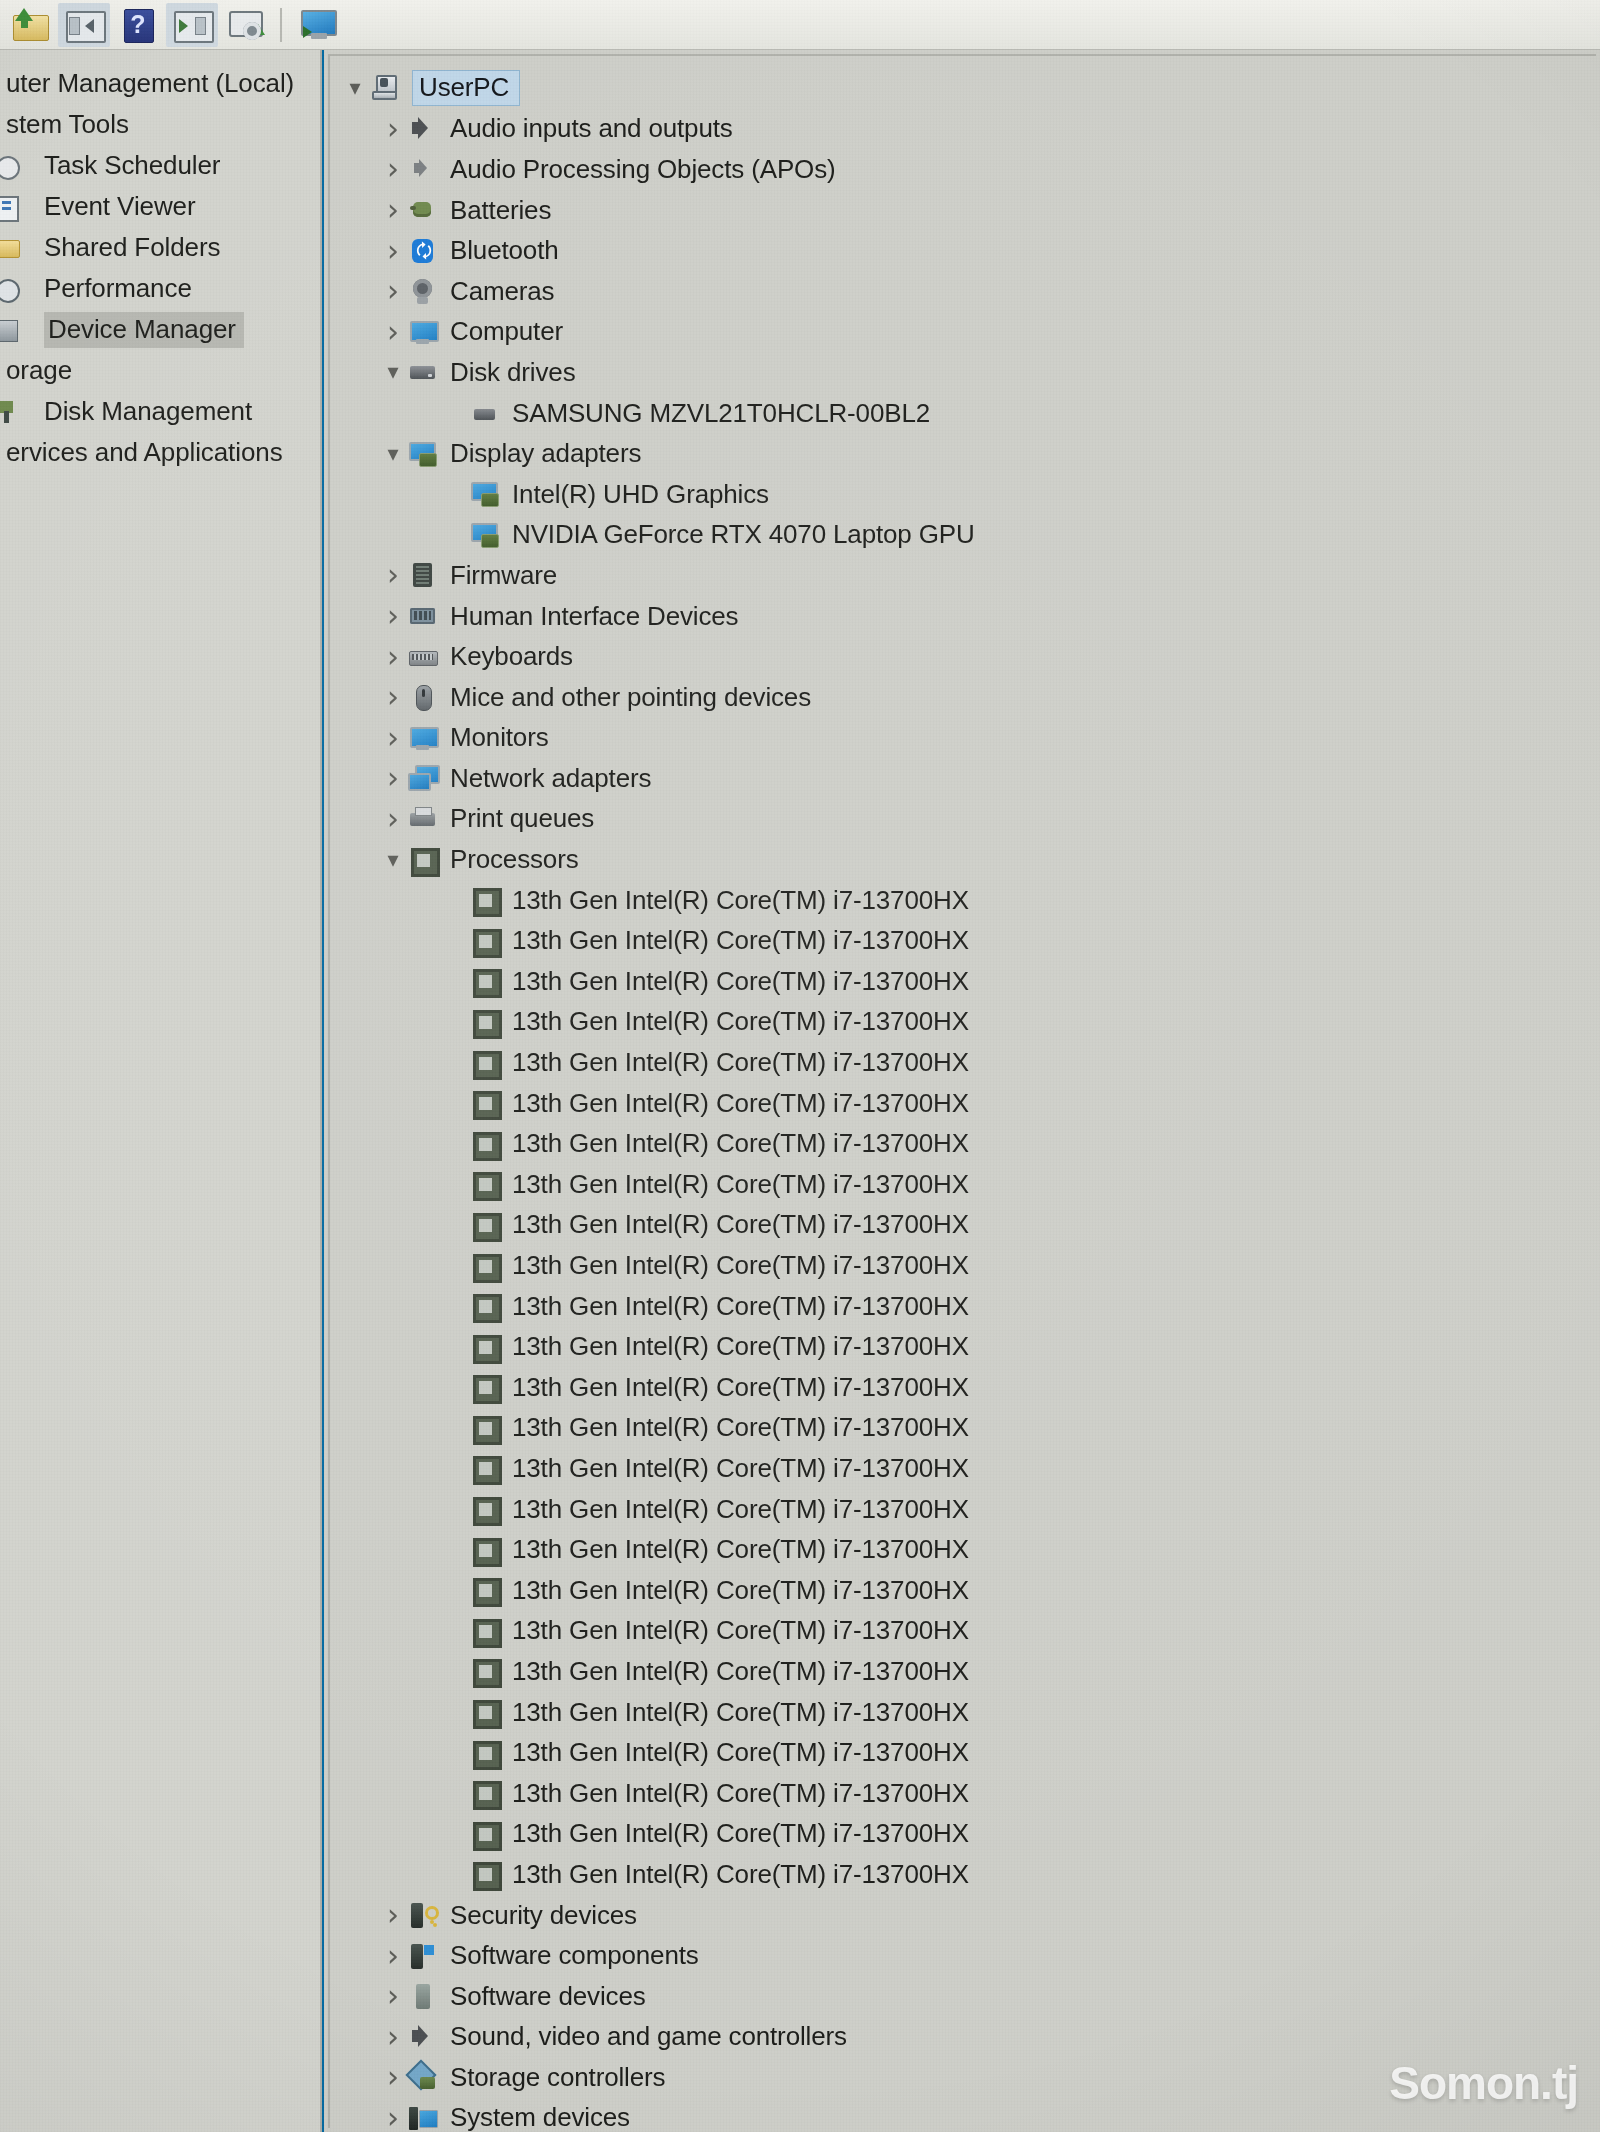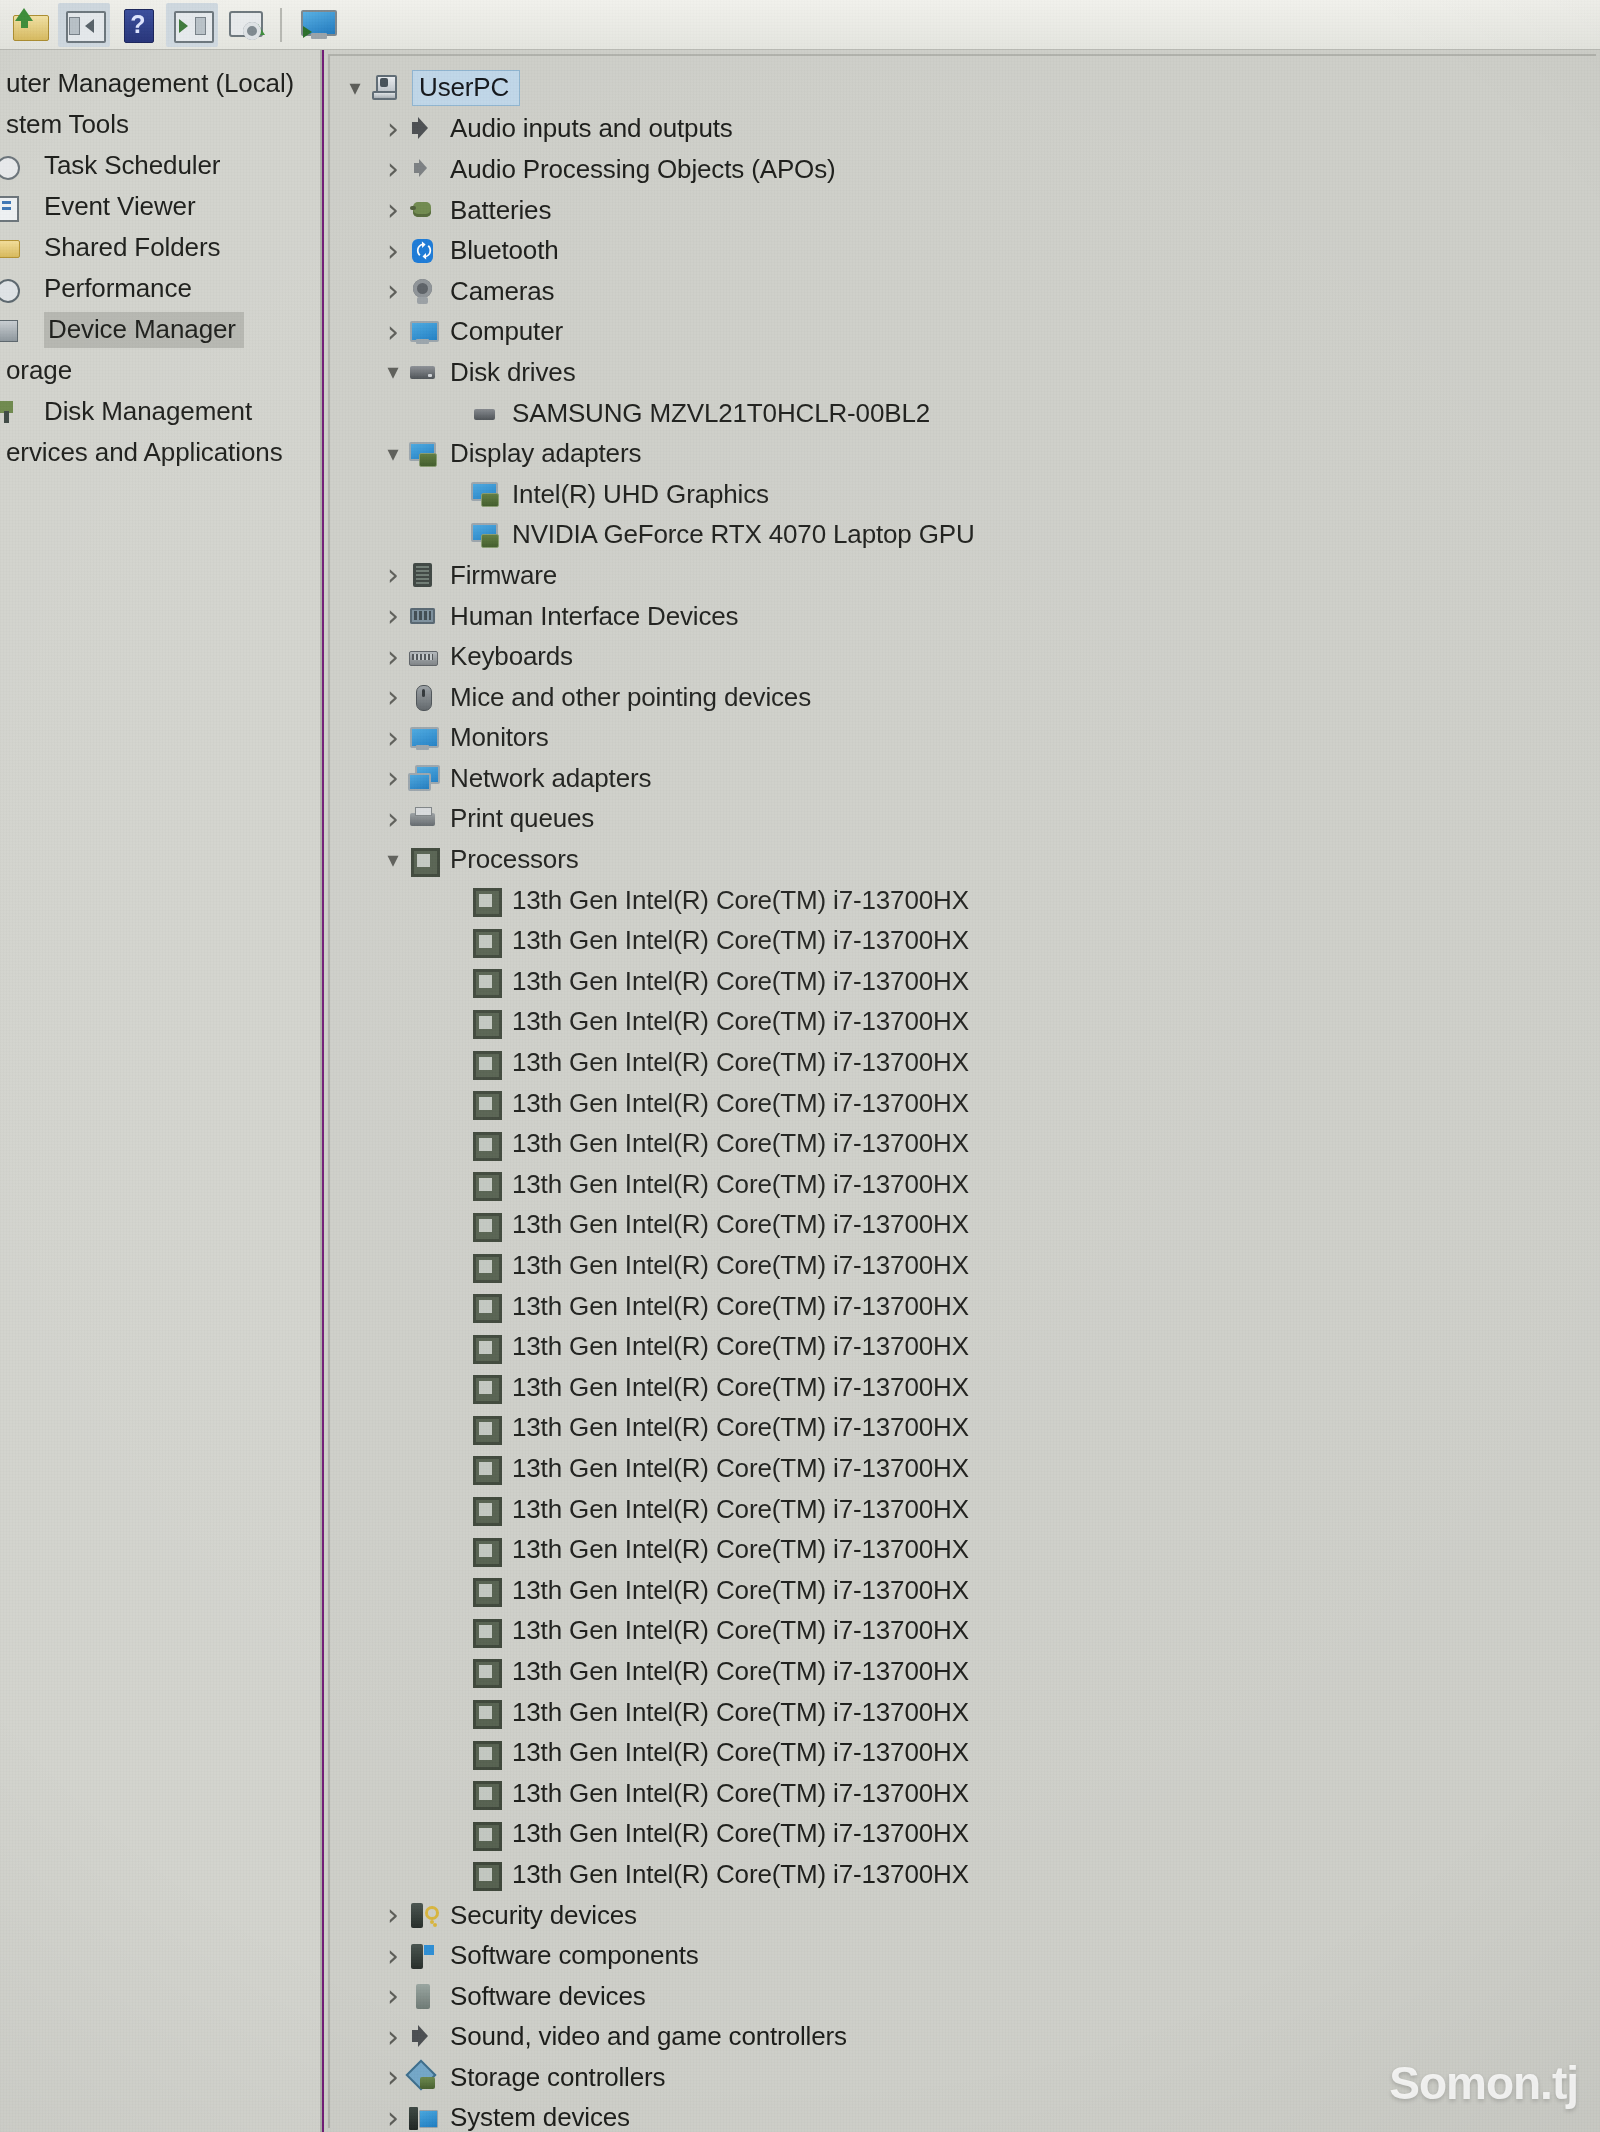--- a/index.html
+++ b/index.html
@@ -10,21 +10,21 @@
     overflow: hidden;
     background: #c9cac4;
     font-family: "Liberation Sans", sans-serif;
   }
 
   
   #photo-wrap {
     position: relative;
     width: 1600px;
     height: 2132px;
-    background: #701a75;
+    background: #0369a1;
     overflow: hidden;
   }
   #grain {
     position: absolute; inset: 0;
     pointer-events: none;
     z-index: 60;
     opacity: .5;
     background-image:
       repeating-linear-gradient(0deg, rgba(0,0,0,.035) 0px, rgba(0,0,0,0) 1px, rgba(255,255,255,.03) 2px, rgba(0,0,0,0) 3px),
       repeating-linear-gradient(90deg, rgba(0,0,0,.03) 0px, rgba(0,0,0,0) 1px, rgba(255,255,255,.025) 2px, rgba(0,0,0,0) 3px);

